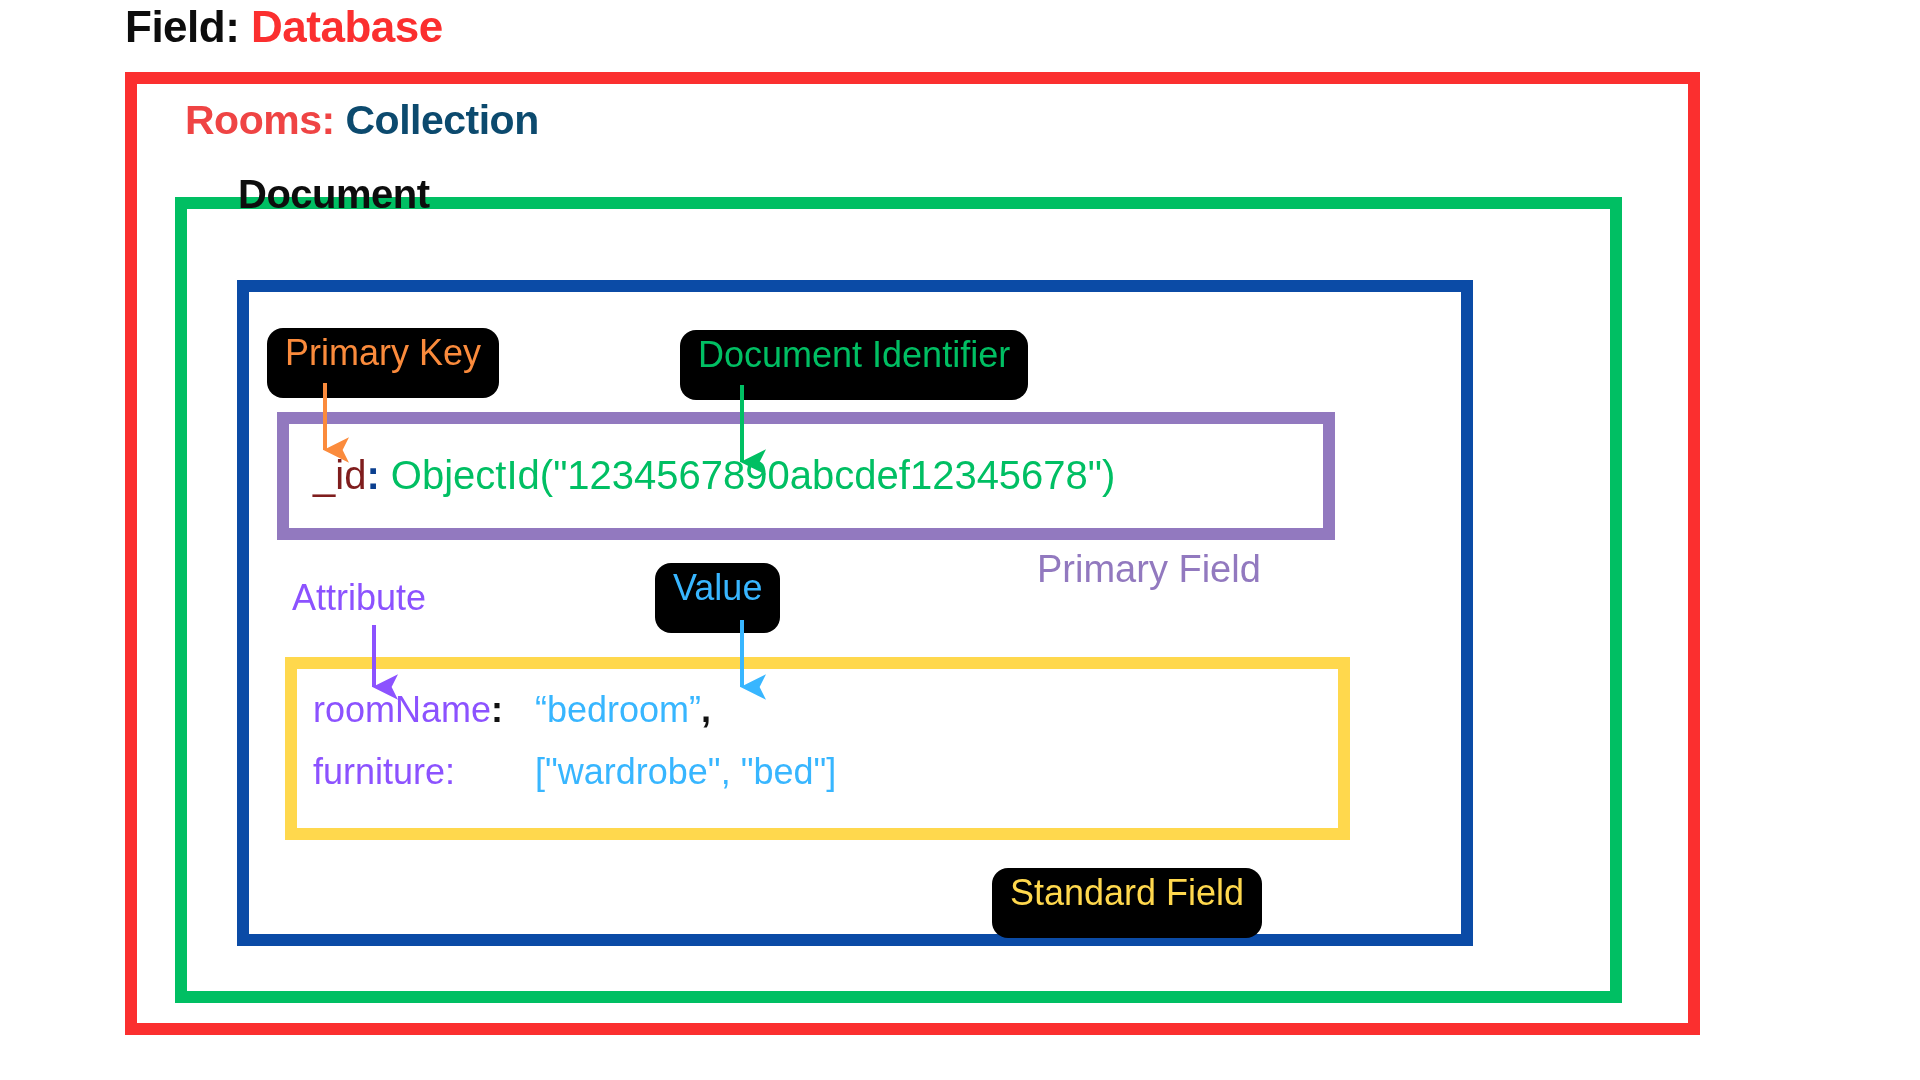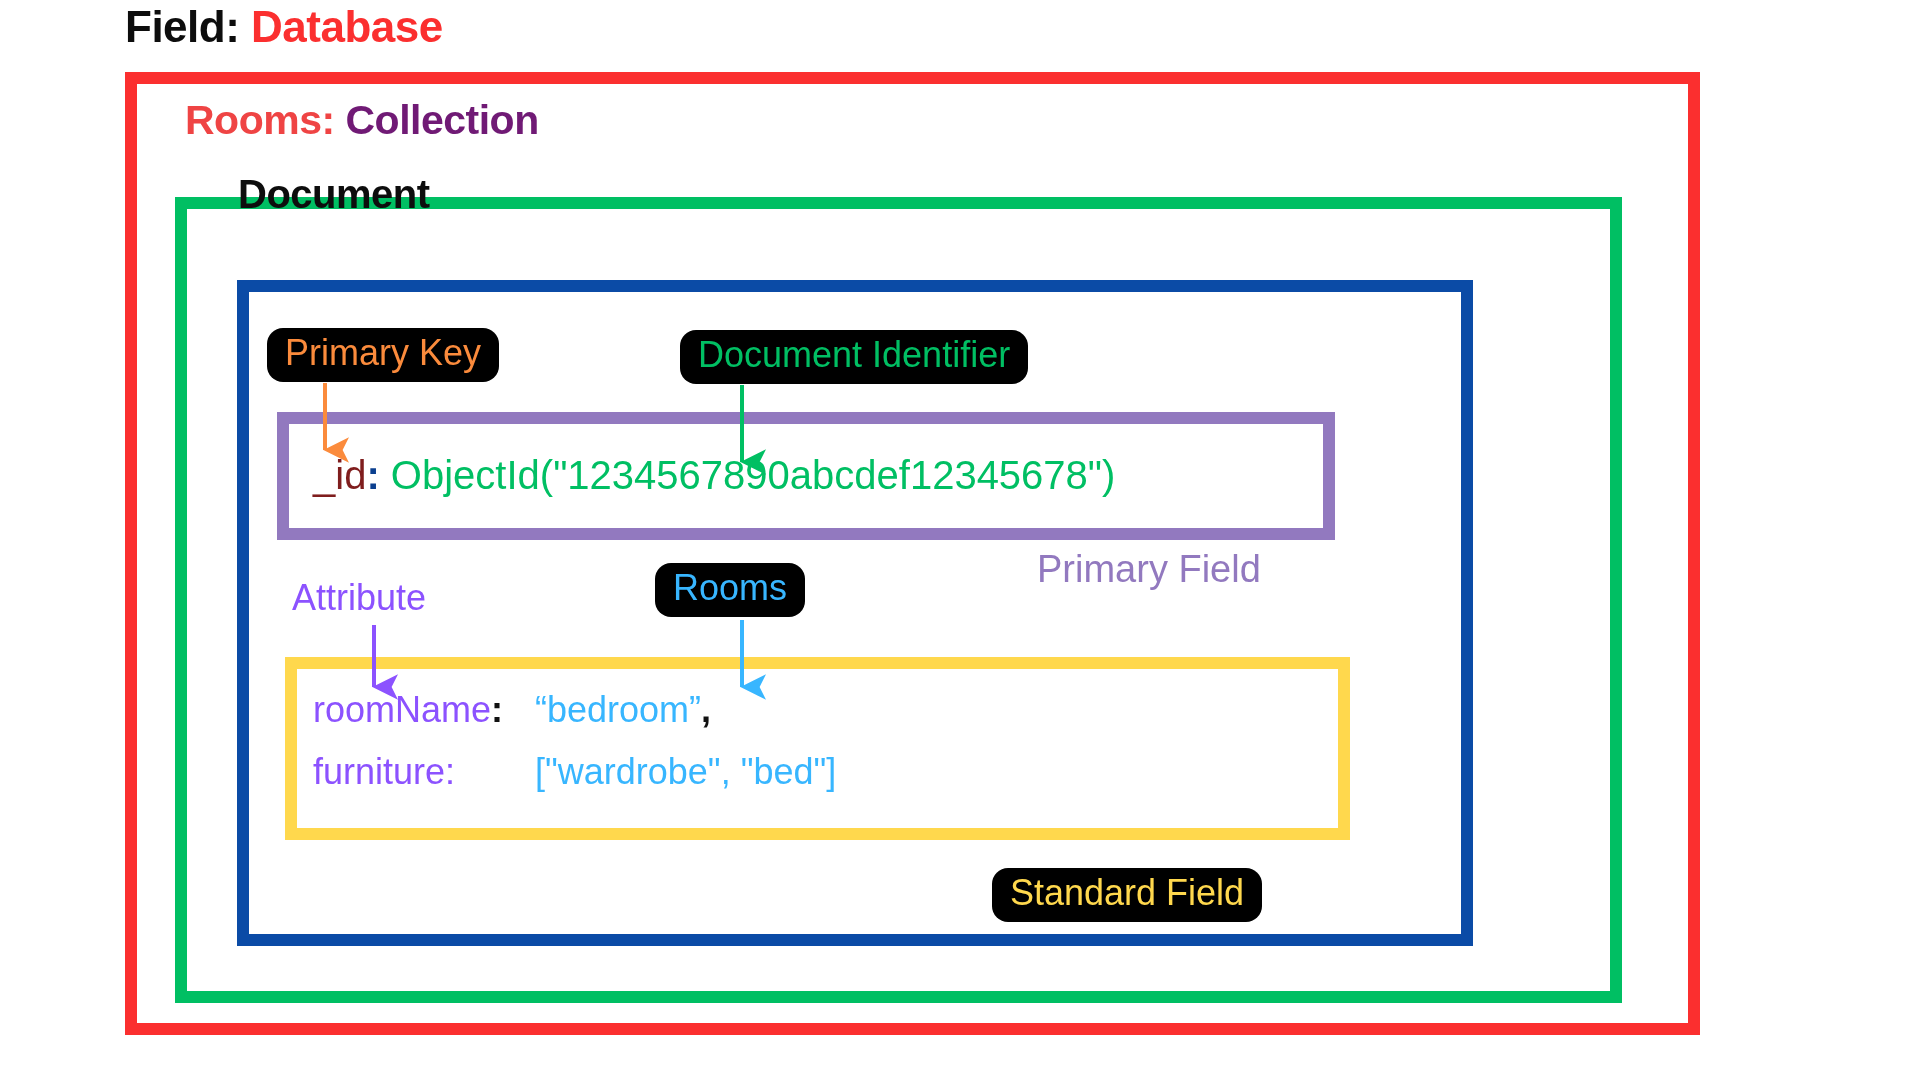--- a/index.html
+++ b/index.html
@@ -44,21 +44,21 @@
   #rooms-heading {
     position: absolute;
     left: 185px;
     top: 97px;
     font-size: 41px;
     font-weight: bold;
     letter-spacing: -0.5px;
     white-space: nowrap;
   }
   #rooms-heading .lbl { color: #ef4444; }
-  #rooms-heading .val { color: #701a75; }
+  #rooms-heading .val { color: #0c4a6e; }
 
   
   #collection-frame {
     position: absolute;
     left: 175px;
     top: 197px;
     width: 1447px;
     height: 806px;
     border: 12px solid #00bf63;
     box-sizing: border-box;
@@ -87,21 +87,21 @@
     border: 12px solid #0b4ba6;
     box-sizing: border-box;
     background: #ffffff;
   }
 
   
   .pill {
     position: absolute;
     background: #000000;
     border-radius: 16px;
-    padding: 7px 18px 11px 18px;
+    padding: 7px 18px 27px 18px;
     font-size: 36px;
     line-height: 1.0;
     white-space: nowrap;
     box-sizing: border-box;
   }
 
   #pill-primary-key {
     left: 267px;
     top: 328px;
     color: #fb8b3c;
@@ -226,21 +226,21 @@
 <div id="document-heading">Document</div>
 
 <div id="document-frame"></div>
 
 <div id="primary-field-frame"></div>
 
 <div id="standard-field-frame"></div>
 
 <div class="pill" id="pill-primary-key">Primary Key</div>
 <div class="pill" id="pill-document-identifier">Document Identifier</div>
-<div class="pill" id="pill-value">Rooms</div>
+<div class="pill" id="pill-value">Value</div>
 <div class="pill" id="pill-standard-field">Standard Field</div>
 
 <div id="label-attribute">Attribute</div>
 <div id="label-primary-field">Primary Field</div>
 
 <svg id="arrows" viewBox="0 0 1920 1080">
   <defs>
     <marker id="ah-orange" markerWidth="7" markerHeight="7" refX="3.2" refY="6" orient="auto">
       <path d="M0,0 L3.2,6.4 L6.4,0 L3.2,1.6 Z" fill="#fb8b3c"></path>
     </marker>

